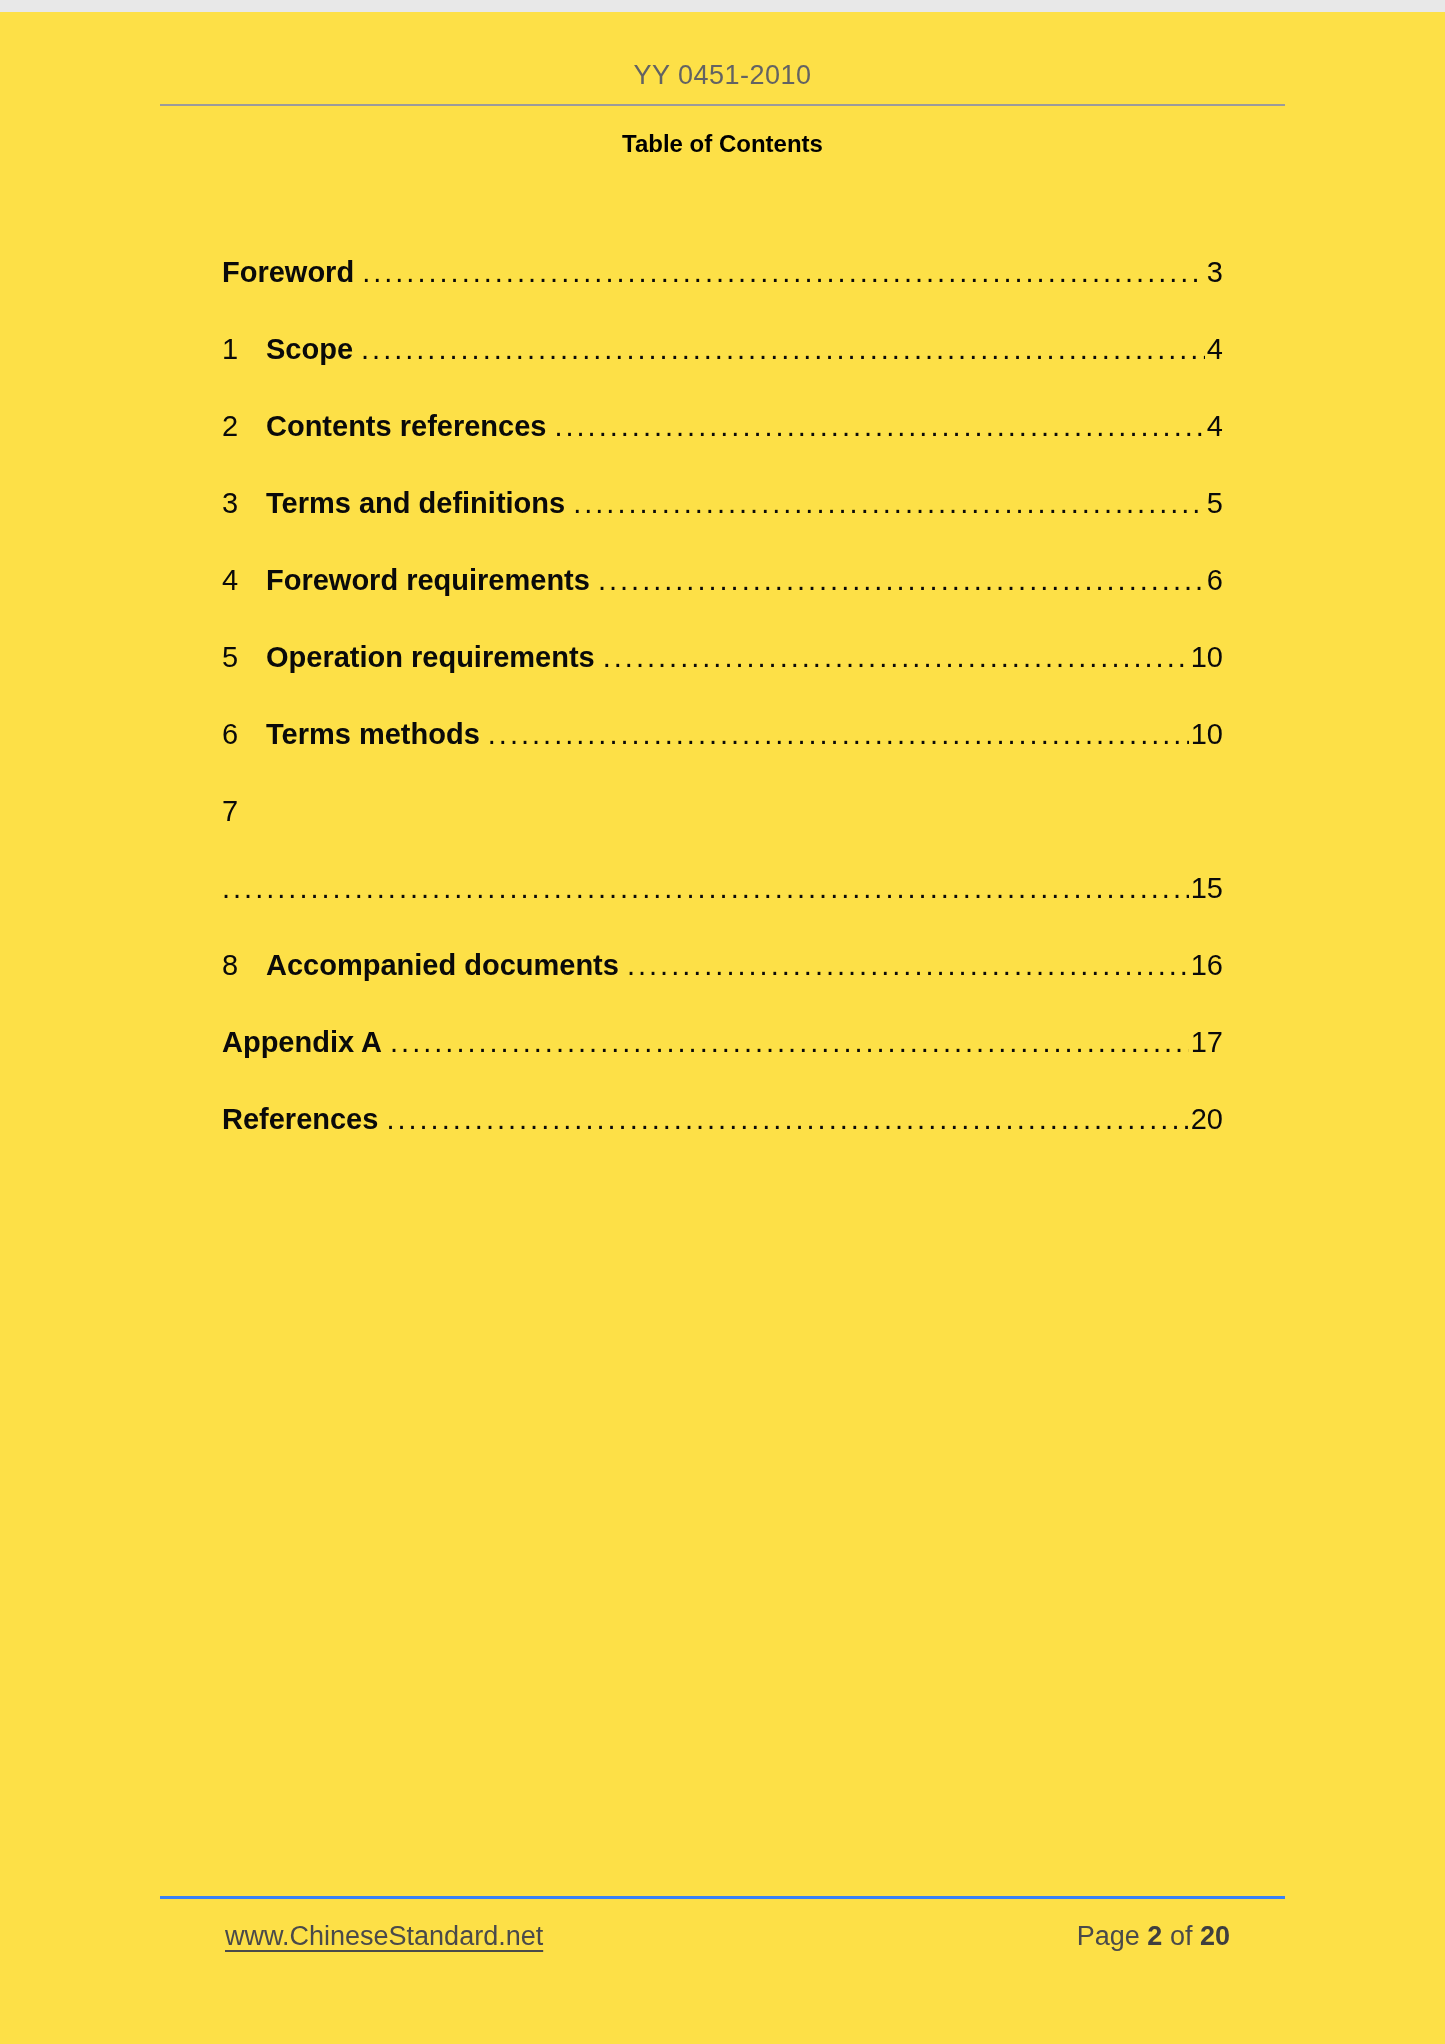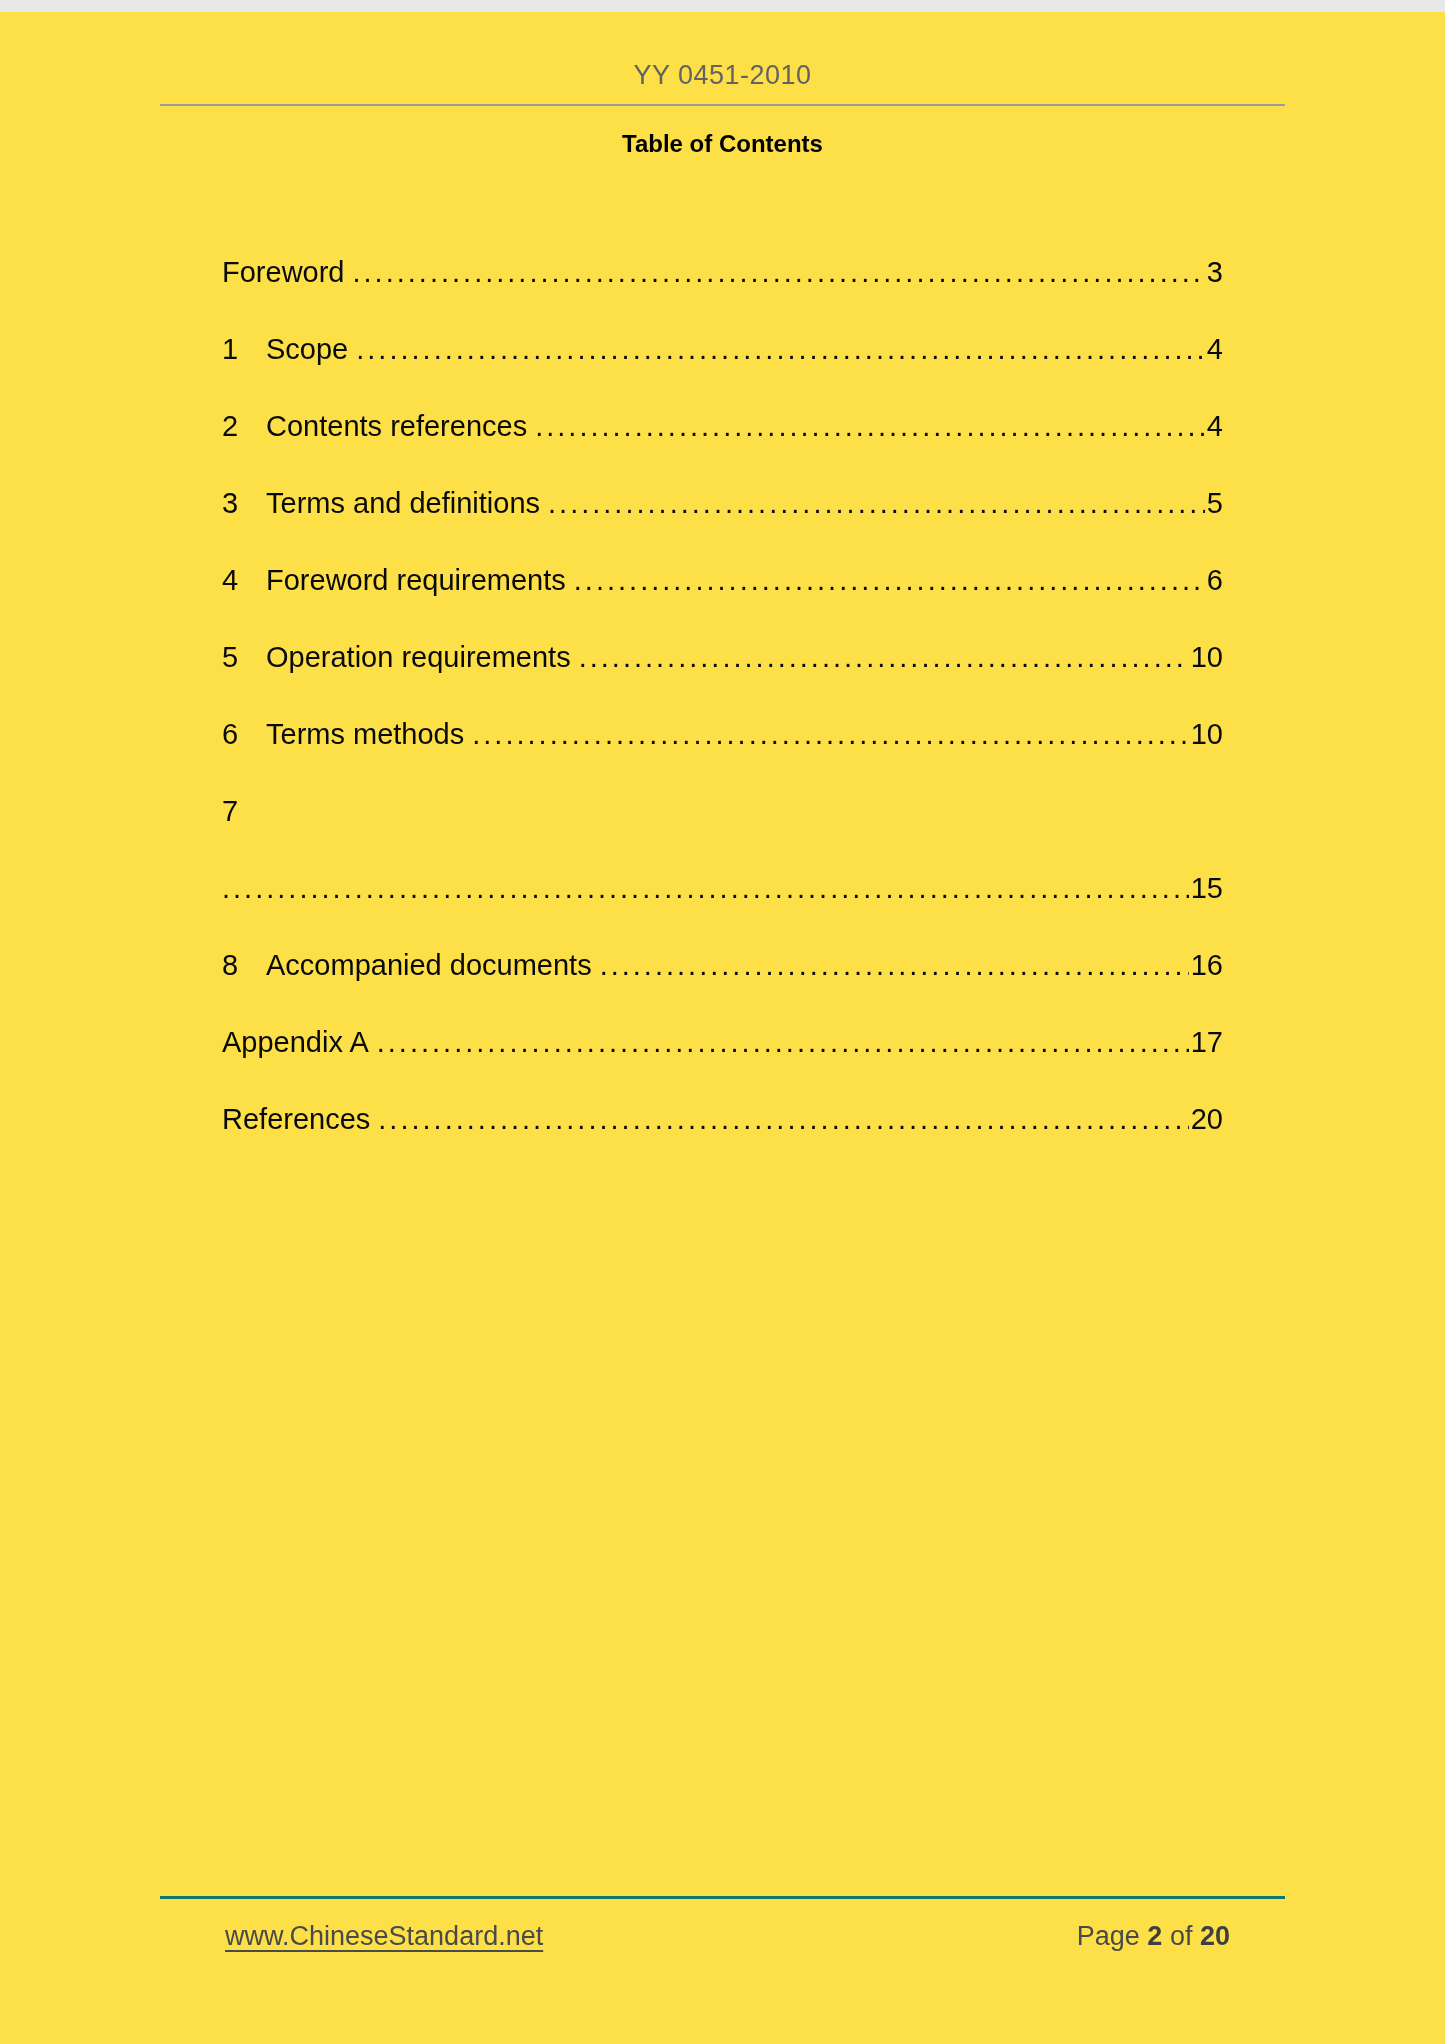--- a/index.html
+++ b/index.html
@@ -42,21 +42,21 @@
     margin: 76px 62px 0 62px;
     font-size: 29px;
     color: #0a0a0a;
   }
   .toc-row {
     display: flex;
     align-items: center;
     height: 77px;
   }
   .toc-num  { flex: none; width: 44px; }
-  .toc-label { flex: none; white-space: nowrap; padding-right: 8px; }
+  .toc-label { flex: none; white-space: nowrap; padding-right: 8px; font-weight: bold; }
   .dots {
     flex: 1;
     overflow: hidden;
     white-space: nowrap;
     letter-spacing: 3px;
     color: #0a0a0a;
   }
   .toc-page { flex: none; padding-left: 2px; }
   .label-justify {
     flex: 1;
@@ -64,21 +64,21 @@
     text-align-last: justify;
     white-space: normal;
   }
 
   
   .footer {
     position: absolute;
     left: 160px;
     right: 160px;
     top: 1884px;
-    border-top: 3px solid #0f766e;
+    border-top: 3px solid #3b82f6;
   }
   .footer-row {
     display: flex;
     justify-content: space-between;
     align-items: baseline;
     margin: 22px 55px 0 65px;
     font-size: 27px;
     color: #4a4a4a;
   }
   .site-link {

